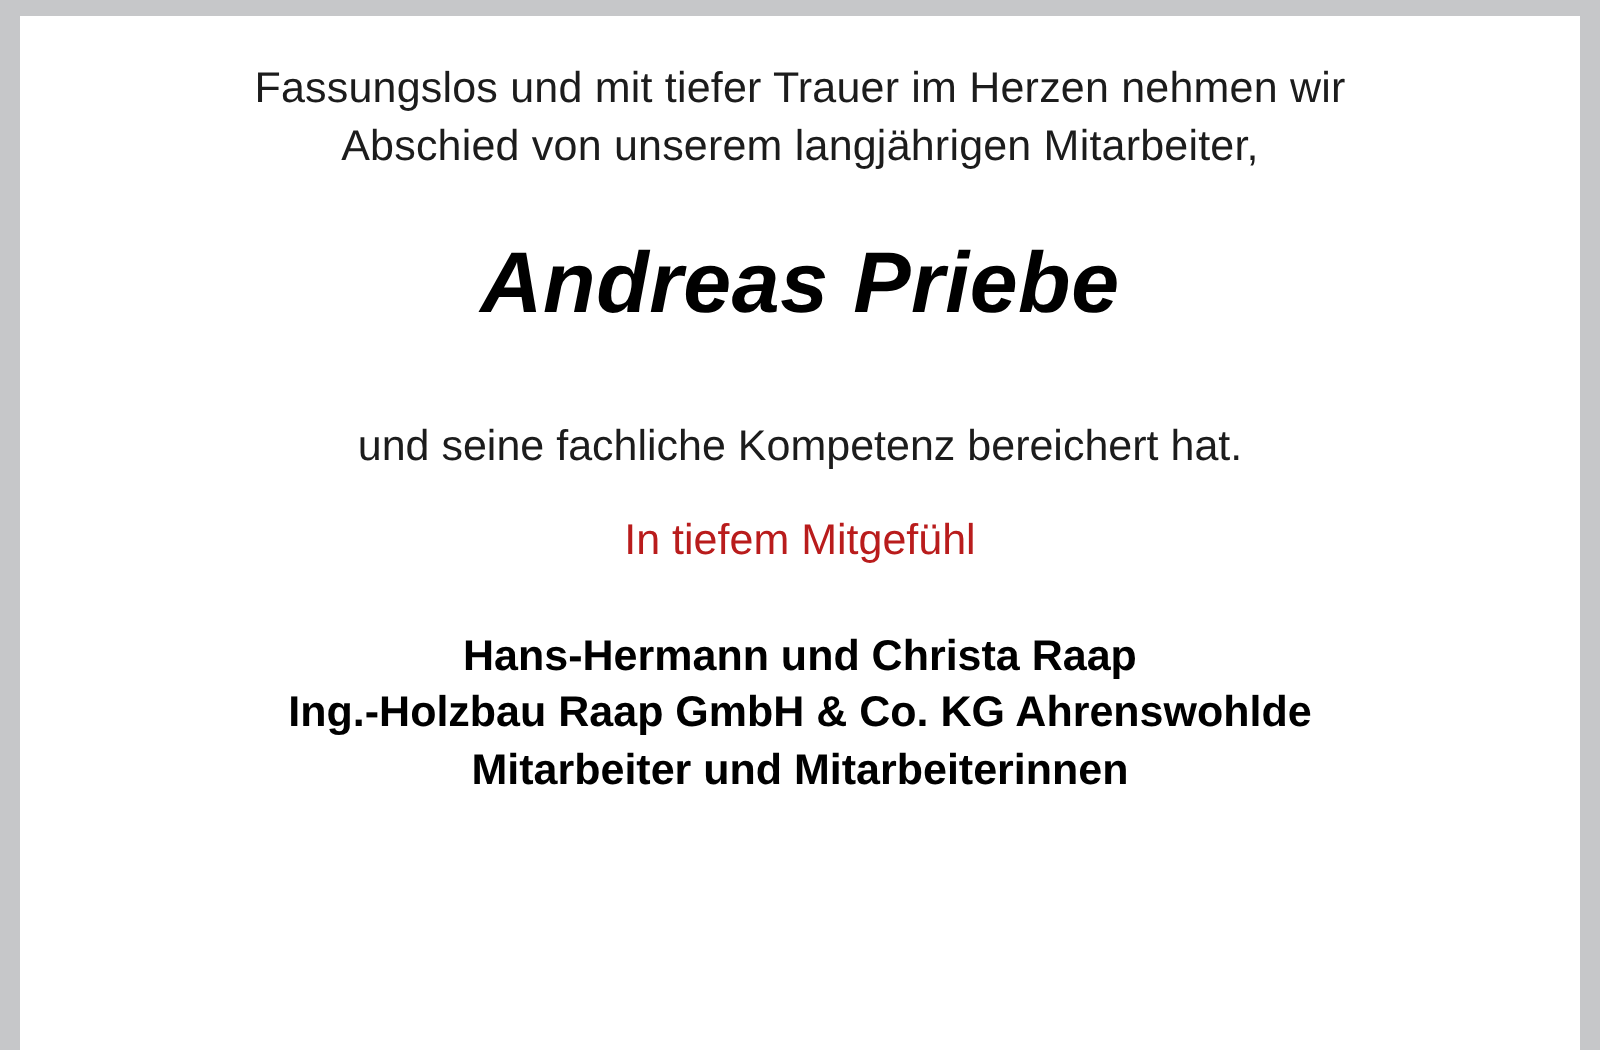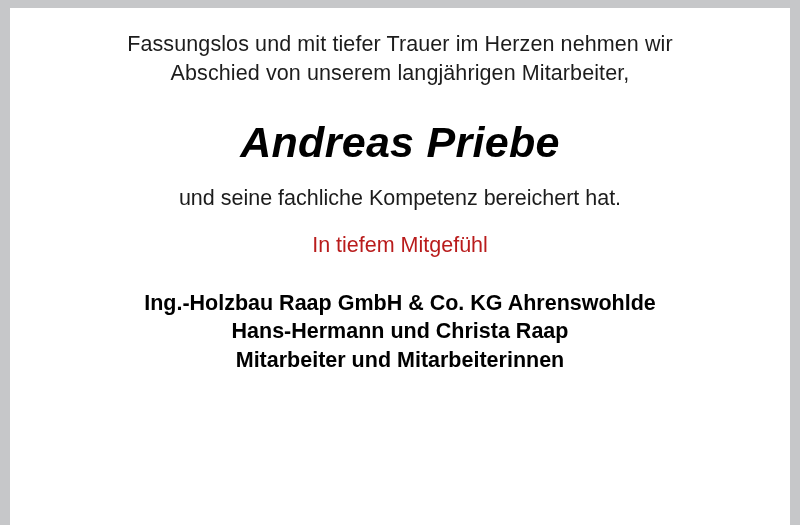--- a/index.html
+++ b/index.html
@@ -38,21 +38,21 @@
   .intro div {
     white-space: nowrap;
   }
   .name {
     font-size: 43px;
     font-weight: bold;
     font-style: italic;
     color: #000000;
     text-align: center;
     margin-top: 31px;
-    margin-bottom: 17px;
+    margin-bottom: 42px;
     letter-spacing: 0.3px;
   }
   .body-text {
     text-align: center;
     font-size: 21.5px;
     line-height: 1.33;
     color: #1c1c1c;
     font-weight: 400;
   }
   .body-text div {
@@ -96,18 +96,18 @@
 
   <div class="name">Andreas Priebe</div>
 
   <div class="body-text">
     <div>und seine fachliche Kompetenz bereichert hat.</div>
   </div>
 
   <div class="closing-2">In tiefem Mitgefühl</div>
 
   <div class="signers">
+    <div>Hans-Hermann und Christa Raap</div>
     <div>Ing.-Holzbau Raap GmbH &amp; Co. KG Ahrenswohlde</div>
-    <div>Hans-Hermann und Christa Raap</div>
     <div>Mitarbeiter und Mitarbeiterinnen</div>
   </div>
 
 </div>
 
 </body></html>

